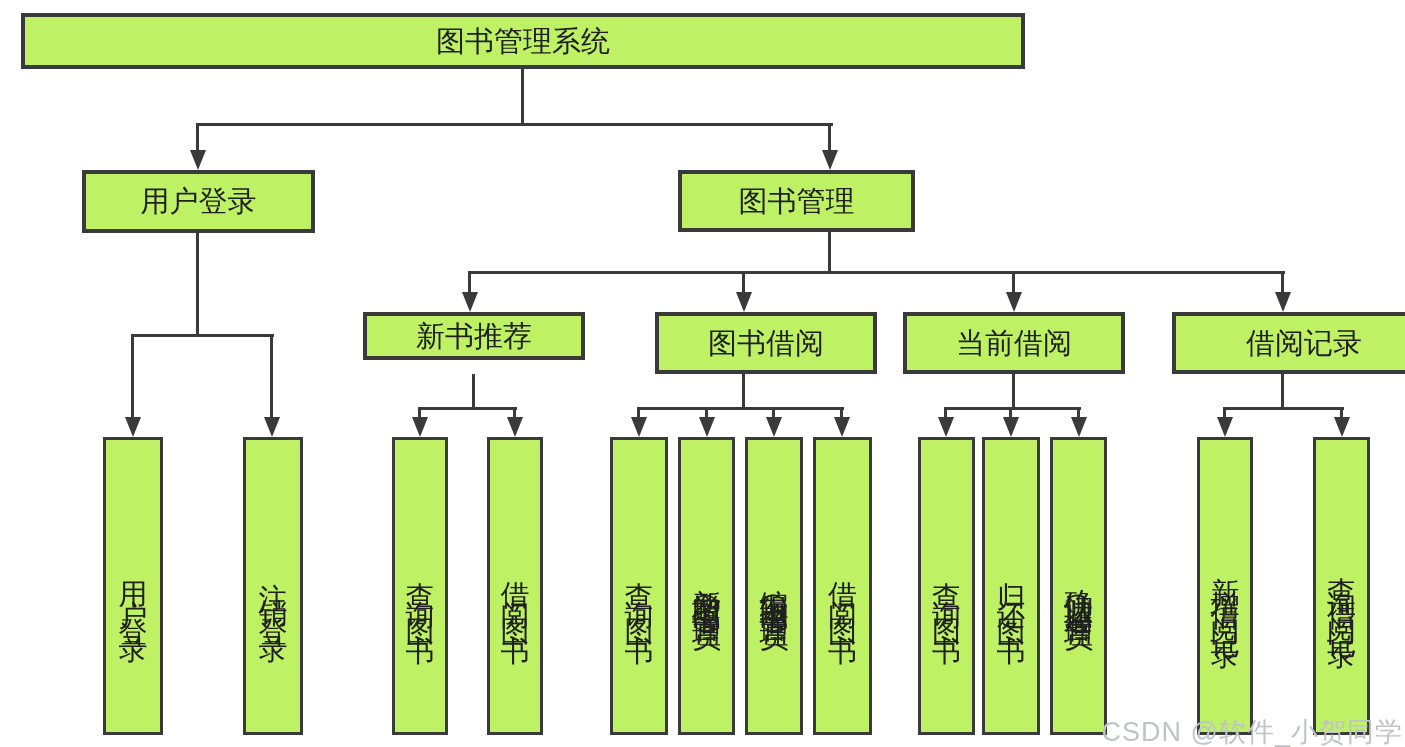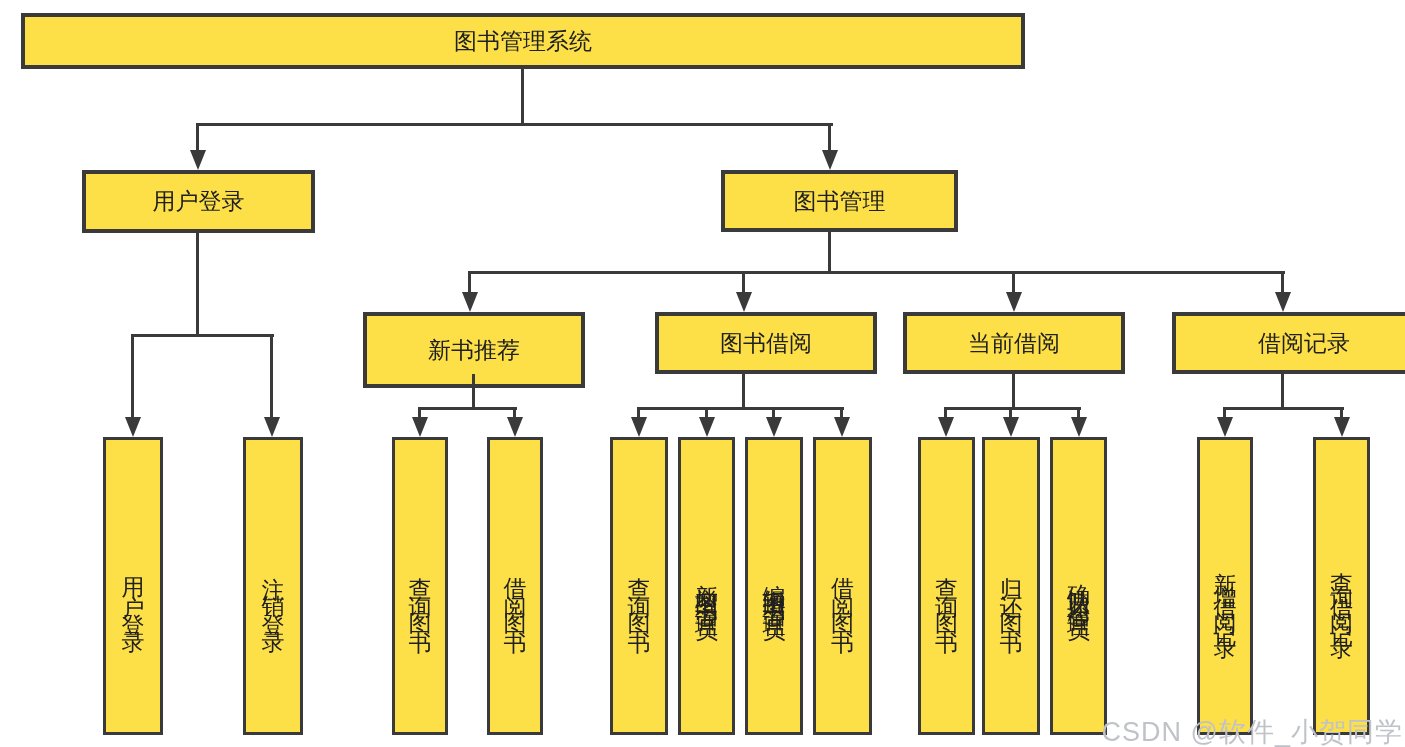--- a/index.html
+++ b/index.html
@@ -2,23 +2,23 @@
 <html><head>
 <meta charset="utf-8">
 <style>
   html,body { margin:0; padding:0; background:#ffffff; }
   .stage {
     position:relative; width:1405px; height:747px; background:#ffffff;
     font-family:"Liberation Sans","DejaVu Sans",sans-serif;
     color:#202020; overflow:hidden;
   }
   .box {
-    position:absolute; background:#fde047; border:4px solid #3a3a3a;
+    position:absolute; background:#bef264; border:4px solid #3a3a3a;
     box-sizing:border-box; display:flex; align-items:center; justify-content:center;
-    font-size:23px; line-height:1; white-space:nowrap;
+    font-size:29px; line-height:1; white-space:nowrap;
   }
   .leaf { border-width:3px; }
   .leaf .vtext {
     writing-mode:vertical-rl; text-orientation:mixed; white-space:normal;
   }
   .sp4 .vtext { letter-spacing:18px; padding-top:18px; }
   .sp6 .vtext { letter-spacing:13px; padding-top:13px; }
   .sp9 .vtext { letter-spacing:5px;  padding-top:5px; }
   .vline,.hline { position:absolute; background:#3a3a3a; }
   .vline { width:3px; }
@@ -45,21 +45,21 @@
   <div class="vline" style="left:521px;top:69px;height:56px;"></div>
   <div class="hline" style="left:197px;top:123px;width:636px;"></div>
   <div class="vline" style="left:196px;top:123px;height:29px;"></div>
   <div class="arrow" style="left:190px;top:150px;"></div>
   <div class="vline" style="left:828px;top:123px;height:29px;"></div>
   <div class="arrow" style="left:822px;top:150px;"></div>
 
   <div class="box" style="left:82px;top:170px;width:233px;height:63px;">
     <span>用户登录</span>
   </div>
-  <div class="box" style="left:721px;top:170px;width:237px;height:62px;">
+  <div class="box" style="left:678px;top:170px;width:237px;height:62px;">
     <span>图书管理</span>
   </div>
 
   <div class="vline" style="left:196px;top:233px;height:103px;"></div>
   <div class="hline" style="left:131px;top:334px;width:143px;"></div>
   <div class="vline" style="left:131px;top:334px;height:85px;"></div>
   <div class="arrow" style="left:125px;top:417px;"></div>
   <div class="vline" style="left:270px;top:334px;height:85px;"></div>
   <div class="arrow" style="left:264px;top:417px;"></div>
 
@@ -67,21 +67,21 @@
   <div class="hline" style="left:468px;top:271px;width:817px;"></div>
   <div class="vline" style="left:468px;top:271px;height:23px;"></div>
   <div class="arrow" style="left:462px;top:292px;"></div>
   <div class="vline" style="left:742px;top:271px;height:23px;"></div>
   <div class="arrow" style="left:736px;top:292px;"></div>
   <div class="vline" style="left:1012px;top:271px;height:23px;"></div>
   <div class="arrow" style="left:1006px;top:292px;"></div>
   <div class="vline" style="left:1281px;top:271px;height:23px;"></div>
   <div class="arrow" style="left:1275px;top:292px;"></div>
 
-  <div class="box" style="left:363px;top:312px;width:222px;height:76px;">
+  <div class="box" style="left:363px;top:312px;width:222px;height:48px;">
     <span>新书推荐</span>
   </div>
   <div class="box" style="left:633px;top:312px;width:222px;height:62px;margin-left:22px;">
     <span>图书借阅</span>
   </div>
   <div class="box" style="left:903px;top:312px;width:222px;height:62px;">
     <span>当前借阅</span>
   </div>
   <div class="box" style="left:1172px;top:312px;width:264px;height:62px;">
     <span>借阅记录</span>

